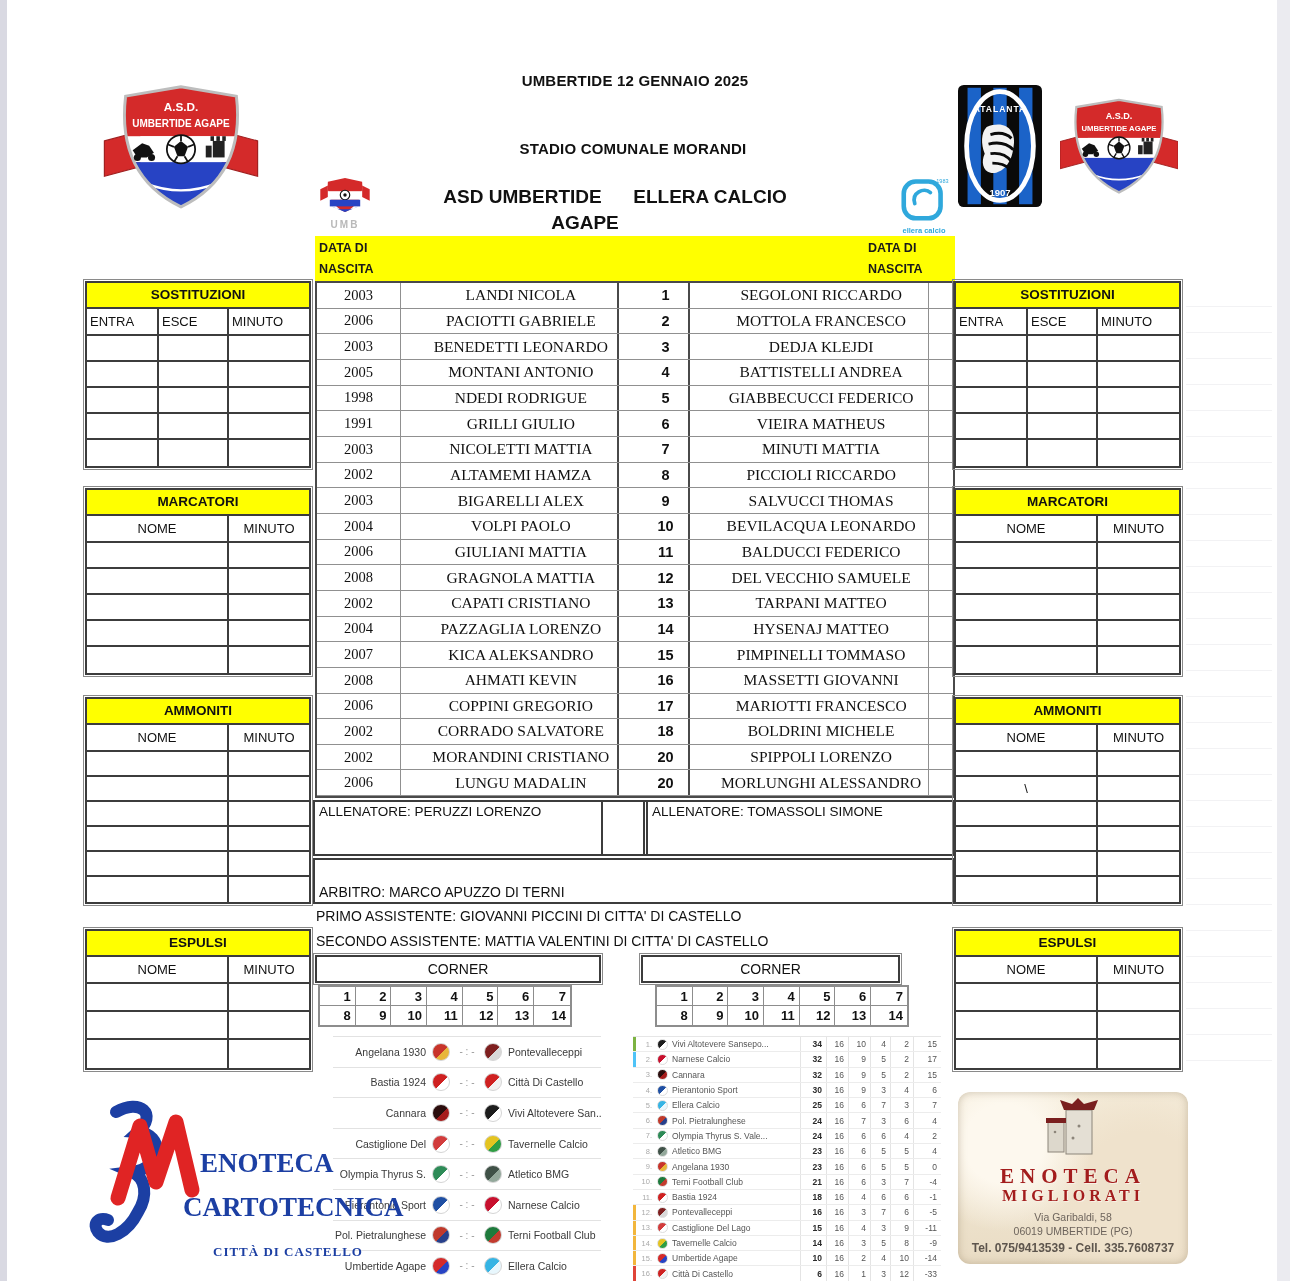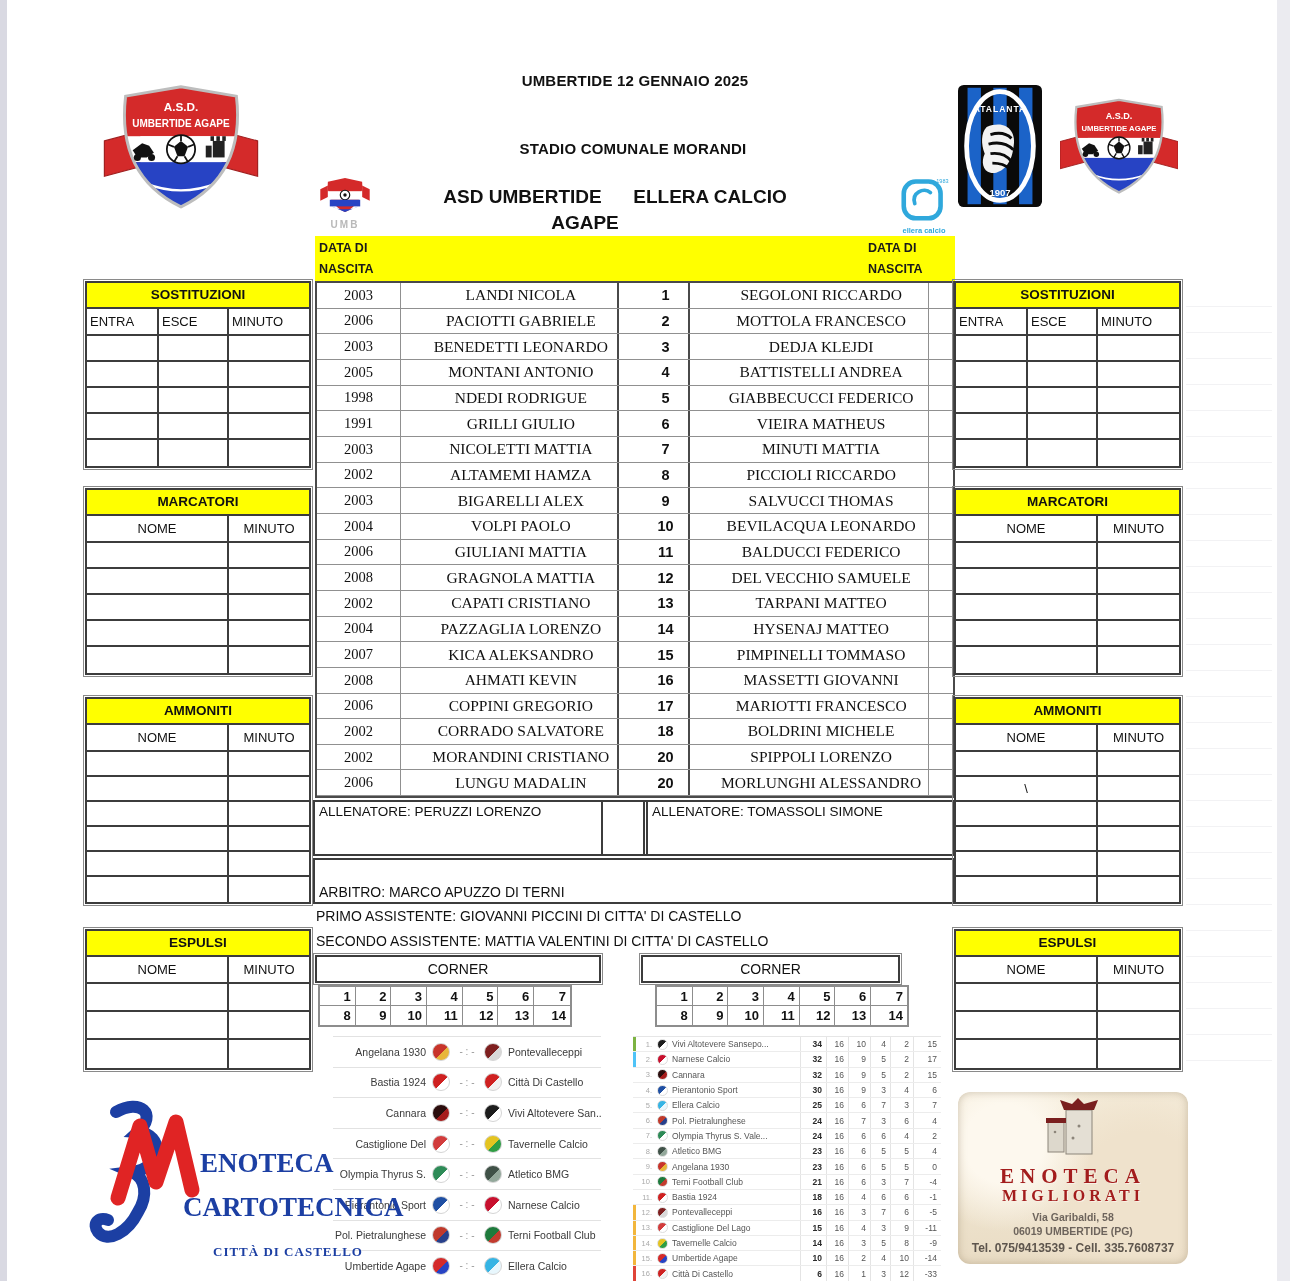--- a/index.html
+++ b/index.html
@@ -105,21 +105,21 @@
   .gc3{left:213px;top:1244px;font-size:13px;letter-spacing:1px;}
   .enoteca{position:absolute;left:958px;top:1092px;width:230px;height:172px;border-radius:12px;
       background:radial-gradient(circle at 20% 30%, #fdf8ee 0 18%, transparent 40%),
                  radial-gradient(circle at 80% 60%, #efe2cc 0 30%, transparent 60%),
                  linear-gradient(180deg,#f6eedd,#e9dcc4);box-shadow:inset 0 0 8px rgba(120,100,70,.35);
       text-align:center;overflow:hidden;}
   .eno-title{font-family:"Liberation Serif",serif;font-weight:bold;color:#a31d1d;
              text-shadow:1px 1px 0 #f8f2e6;}
   .eno1{font-size:21px;letter-spacing:6px;margin-top:2px;}
   .eno2{font-size:16px;letter-spacing:4px;margin-top:-2px;}
-  .eno-addr{font-size:10.5px;font-weight:bold;color:#6d645c;line-height:14px;margin-top:5px;}
+  .eno-addr{font-size:10.5px;font-weight:normal;color:#6d645c;line-height:14px;margin-top:5px;}
   .eno-tel{font-size:12px;font-weight:bold;color:#5d554d;margin-top:3px;}
   svg text{font-family:"Liberation Sans",sans-serif;}
 </style>
 </head>
 <body>
 
 <div class="page">
   <div class="edge-l"></div>
   <div class="gridlines"></div>
 

